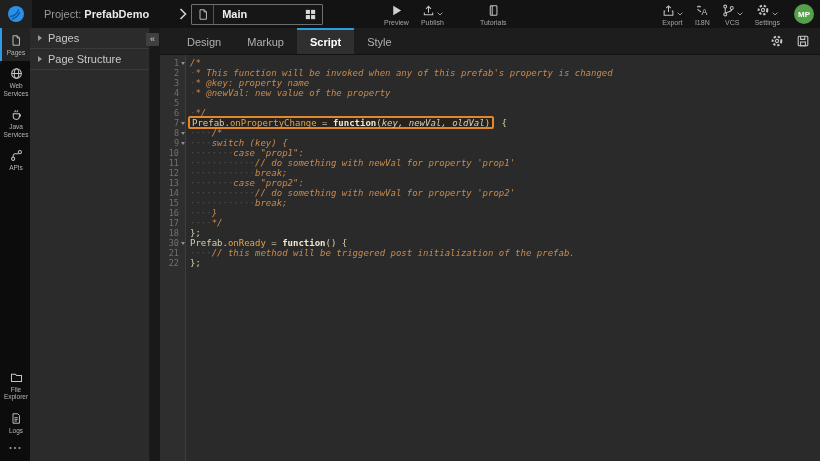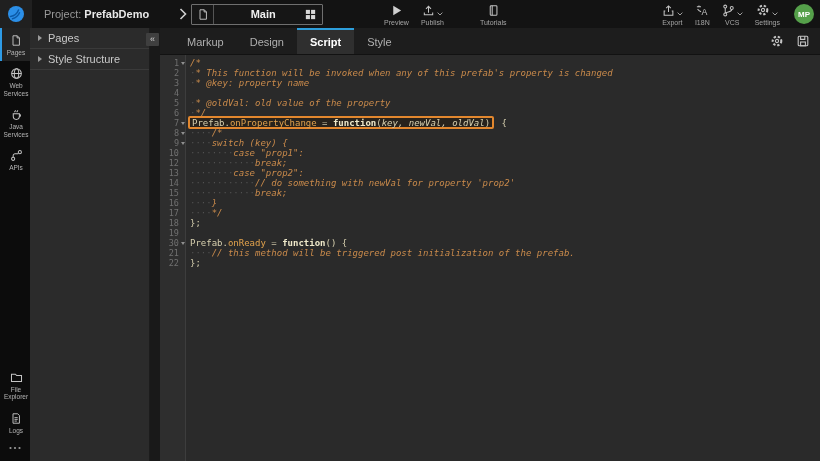--- a/index.html
+++ b/index.html
@@ -1,20 +1,20 @@
 <!DOCTYPE html>
 <html><head>
 <meta charset="utf-8">
 <style>
   * { margin:0; padding:0; box-sizing:border-box; }
   html,body { width:820px; height:461px; overflow:hidden; background:#1a1a1a;
     font-family:"Liberation Sans", sans-serif; -webkit-font-smoothing:antialiased; }
 
   
-  .topbar { position:relative; height:28px; background:#131313; display:flex; align-items:center;text-align:center; }
+  .topbar { position:relative; height:28px; background:#131313; display:flex; align-items:center; }
   .logo-cell { width:32px; height:28px; background:#202020; display:flex; align-items:center; justify-content:center; }
   .project { margin-left:12px; font-size:11px; color:#999; white-space:nowrap; }
   .project b { color:#e8e8e8; font-weight:bold; }
   .crumb-chev { margin-left:30px; display:flex; align-items:center; }
   .main-box { margin-left:4px; width:132px; height:21px; border:1px solid #6f6f6f; background:#161616;
     display:flex; align-items:center; border-radius:1px; }
   .main-box .pg { width:22px; height:100%; border-right:1px solid #555; display:flex; align-items:center; justify-content:center; }
   .main-box .lbl { margin-left:8px; font-size:11px; font-weight:bold; color:#f0f0f0; flex:1; }
   .main-box .grid { margin-right:5px; display:flex; align-items:center; }
   .tb-center { position:absolute; left:378px; top:3px; display:flex; align-items:flex-start; }
@@ -311,33 +311,33 @@
       </div>
     </div>
 
   <div class="panel">
       <div class="pp-row">
         <span class="tri"></span>
         <span>Pages</span>
       </div>
       <div class="pp-row">
         <span class="tri"></span>
-        <span>Style Structure</span>
+        <span>Page Structure</span>
       </div>
     </div>
 
   <div class="strip">
     <div class="collapse-btn">«</div>
   </div>
 
   <div class="main">
     <div class="tabbar">
       <div class="tabs">
+          <div class="tab">Design</div>
           <div class="tab">Markup</div>
-          <div class="tab">Design</div>
           <div class="tab active">Script</div>
           <div class="tab">Style</div>
         </div>
       <div class="tabbar-actions">
           <div class="act">
             <span>
               <svg width="14" height="14" viewBox="0 0 14 14">
                 <circle cx="7" cy="7" r="4.3" stroke="#c4c4c4" stroke-width="2.1" fill="none" stroke-dasharray="2.3 1.8"></circle>
                 <circle cx="7" cy="7" r="1.6" stroke="#c4c4c4" stroke-width="1.1" fill="none"></circle>
               </svg>
@@ -353,34 +353,34 @@
             </span>
           </div>
         </div>
     </div>
     <div class="editor">
       <div class="gutter-bg"></div>
       <div class="code">
           <div class="code-line"><span class="gut"><span class="num">1</span><span class="foldw"><span class="fold"></span></span></span><span class="ltext"><span class="cm">/*</span></span></div>
           <div class="code-line"><span class="gut"><span class="num">2</span><span class="foldw"></span></span><span class="ltext"><span class="ws">·</span><span class="cm">* This function will be invoked when any of this prefab's property is changed</span></span></div>
           <div class="code-line"><span class="gut"><span class="num">3</span><span class="foldw"></span></span><span class="ltext"><span class="ws">·</span><span class="cm">* @key: property name</span></span></div>
-          <div class="code-line"><span class="gut"><span class="num">4</span><span class="foldw"></span></span></div>
-          <div class="code-line"><span class="gut"><span class="num">5</span><span class="foldw"></span></span><span class="ltext"><span class="ws">·</span><span class="cm">* @oldVal: old value of the property</span></span></div>
+          <div class="code-line"><span class="gut"><span class="num">4</span><span class="foldw"></span></span><span class="ltext"><span class="ws">·</span><span class="cm">* @newVal: new value of the property</span></span></div>
+          <div class="code-line"><span class="gut"><span class="num">5</span><span class="foldw"></span></span></div>
           <div class="code-line"><span class="gut"><span class="num">6</span><span class="foldw"></span></span><span class="ltext"><span class="ws">·</span><span class="cm">*/</span></span></div>
           <div class="code-line"><span class="gut"><span class="num">7</span><span class="foldw"><span class="fold"></span></span></span><span class="ltext"><span class="hl-box"><span class="pl">Prefab</span><span class="pl">.</span><span class="fn">onPropertyChange</span><span class="op"> = </span><span class="kw">function</span><span class="pl">(</span><span class="pr">key, newVal, oldVal</span><span class="pl">)</span></span><span class="pl"> {</span></span></div>
           <div class="code-line"><span class="gut"><span class="num">8</span><span class="foldw"><span class="fold"></span></span></span><span class="ltext"><span class="ws">····</span><span class="cm">/*</span></span></div>
           <div class="code-line"><span class="gut"><span class="num">9</span><span class="foldw"><span class="fold"></span></span></span><span class="ltext"><span class="ws">····</span><span class="cm">switch (key) {</span></span></div>
           <div class="code-line"><span class="gut"><span class="num">10</span><span class="foldw"></span></span><span class="ltext"><span class="ws">········</span><span class="cm">case "prop1":</span></span></div>
+          <div class="code-line"><span class="gut"><span class="num">11</span><span class="foldw"></span></span><span class="ltext"><span class="ws">············</span><span class="cm">// do something with newVal for property 'prop1'</span></span></div>
           <div class="code-line"><span class="gut"><span class="num">12</span><span class="foldw"></span></span><span class="ltext"><span class="ws">············</span><span class="cm">break;</span></span></div>
           <div class="code-line"><span class="gut"><span class="num">13</span><span class="foldw"></span></span><span class="ltext"><span class="ws">········</span><span class="cm">case "prop2":</span></span></div>
           <div class="code-line"><span class="gut"><span class="num">14</span><span class="foldw"></span></span><span class="ltext"><span class="ws">············</span><span class="cm">// do something with newVal for property 'prop2'</span></span></div>
           <div class="code-line"><span class="gut"><span class="num">15</span><span class="foldw"></span></span><span class="ltext"><span class="ws">············</span><span class="cm">break;</span></span></div>
           <div class="code-line"><span class="gut"><span class="num">16</span><span class="foldw"></span></span><span class="ltext"><span class="ws">····</span><span class="cm">}</span></span></div>
           <div class="code-line"><span class="gut"><span class="num">17</span><span class="foldw"></span></span><span class="ltext"><span class="ws">····</span><span class="cm">*/</span></span></div>
           <div class="code-line"><span class="gut"><span class="num">18</span><span class="foldw"></span></span><span class="ltext"><span class="pl">};</span></span></div>
-          <div class="code-line"><span class="gut"><span class="num">19</span><span class="foldw"></span></span><span class="ltext"></span></div>
           <div class="code-line"><span class="gut"><span class="num">30</span><span class="foldw"><span class="fold"></span></span></span><span class="ltext"><span class="pl">Prefab</span><span class="pl">.</span><span class="fn">onReady</span><span class="op"> = </span><span class="kw">function</span><span class="pl">() {</span></span></div>
           <div class="code-line"><span class="gut"><span class="num">21</span><span class="foldw"></span></span><span class="ltext"><span class="ws">····</span><span class="cm">// this method will be triggered post initialization of the prefab.</span></span></div>
           <div class="code-line"><span class="gut"><span class="num">22</span><span class="foldw"></span></span><span class="ltext"><span class="pl">};</span></span></div>
         </div>
     </div>
   </div>
 </div>
 
 </body></html>

